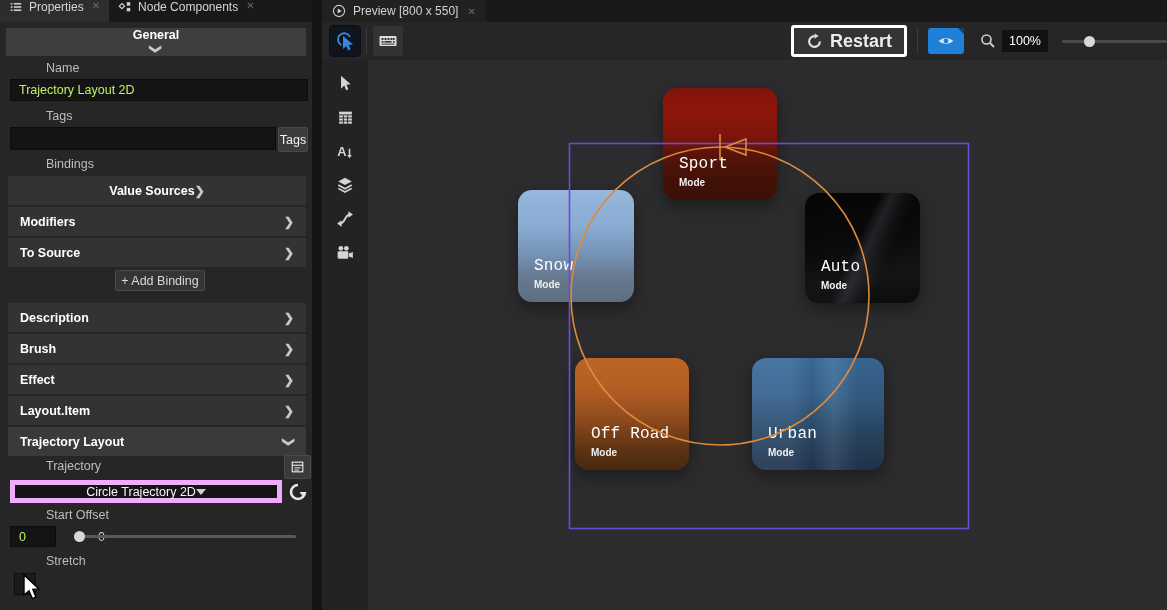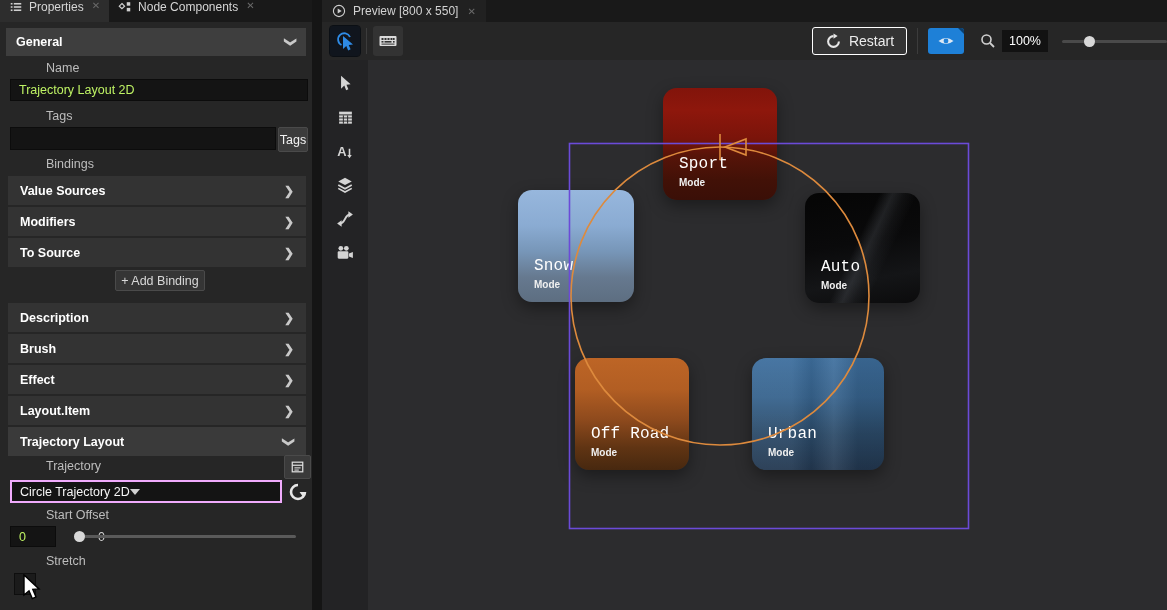--- a/index.html
+++ b/index.html
@@ -9,49 +9,49 @@
   .abs{position:absolute;}
 
   
   #left-panel{left:0;top:0;width:312px;height:610px;background:#262626;}
   .ltabbar{position:absolute;left:0;top:0;width:312px;height:22px;background:#191919;display:flex;}
   .ltab{display:flex;align-items:flex-start;gap:6px;padding:0 9px;height:22px;color:#d6d6d6;cursor:default;}
   .ltab.active{background:#2d2d2d;}
   .tab-x{color:#6a6a6a;font-size:10px;margin-left:2px;}
   .sec-header{position:absolute;left:6px;width:300px;height:28px;background:#3e3e3e;
               display:flex;align-items:center;justify-content:space-between;padding:0 10px;box-sizing:border-box;
-              color:#fff;font-weight:bold;font-size:12.5px;}
+              color:#fff;font-weight:bold;font-size:12.5px;flex-direction:column;}
   .sub-row{position:absolute;left:8px;width:298px;height:29px;background:#333333;
            display:flex;align-items:center;justify-content:space-between;padding:0 12px;box-sizing:border-box;
            color:#fff;font-weight:bold;font-size:12.5px;}
   .chev{color:#c9c9c9;font-size:12px;font-weight:bold;}
   .chev.down{display:inline-block;transform:rotate(90deg);}
   .lbl{position:absolute;left:10px;color:#bdbdbd;font-size:12.5px;margin-left:36px;}
   .tin{position:absolute;background:#141414;border:1px solid #0c0c0c;color:#bef264;
        font-family:"Liberation Sans",sans-serif;font-size:12.5px;padding:0 8px;box-sizing:border-box;outline:none;}
   .btn-sm{position:absolute;background:#3c3c3c;border:1px solid #4a4a4a;color:#f2f2f2;
           display:flex;align-items:center;justify-content:center;font-size:12.5px;box-sizing:border-box;border-radius:2px;}
   .iconbtn{background:#3a3a3a;border:1px solid #4a4a4a;border-radius:2px;display:flex;align-items:center;justify-content:center;}
-  .dropdown{position:absolute;background:#141414;border:2px solid #f0abfc;color:#f5f5f5;font-size:12.5px;
-            display:flex;align-items:center;justify-content:flex-start;padding:0 8px;box-sizing:border-box;}
+  .dropdown{position:absolute;background:#141414;border:5px solid #f0abfc;color:#f5f5f5;font-size:12.5px;
+            display:flex;align-items:center;justify-content:center;padding:0 16px;box-sizing:border-box;}
   .caret{width:0;height:0;border-left:5px solid transparent;border-right:5px solid transparent;border-top:6px solid #d0d0d0;}
   .slider-track{position:absolute;height:3px;background:#5a5a5a;border-radius:2px;}
   .slider-handle{position:absolute;width:11px;height:11px;border-radius:50%;background:#d8d8d8;}
   .checkbox{position:absolute;width:20px;height:20px;background:#1b1b1b;border:1px solid #0e0e0e;}
 
   
   #divider{left:312px;top:0;width:10px;height:610px;background:#151515;}
   #rtabbar{left:322px;top:0;width:845px;height:22px;background:#191919;display:flex;}
   .rtab{display:flex;align-items:center;gap:7px;padding:0 10px;height:22px;background:#212121;color:#d2d2d2;}
   #rtoolbar{left:322px;top:22px;width:845px;height:38px;background:#262626;display:flex;align-items:center;}
   .tool-btn{width:30px;height:30px;border-radius:3px;display:flex;align-items:center;justify-content:center;background:#333;margin-left:8px;}
   .tool-btn.selected{background:#10151d;outline:1px solid #0b0f14;}
   .vsep{width:1px;height:26px;background:#3c3c3c;margin:0 6px;}
-  .restart-btn{display:flex;align-items:center;gap:7px;background:#343434;border:1px solid #ffffff;border-radius:3px;
-               height:26px;padding:0 12px;color:#ececec;font-size:14px;}
+  .restart-btn{display:flex;align-items:center;gap:7px;background:#343434;border:3px solid #ffffff;border-radius:3px;
+               height:26px;padding:0 12px;color:#ececec;font-size:18px;font-weight:bold;}
   .eye-btn{position:relative;width:36px;height:26px;background:#1e80d7;border-radius:3px;
            display:flex;align-items:center;justify-content:center;overflow:hidden;}
   .eye-corner{position:absolute;top:0;right:0;width:0;height:0;border-left:6px solid transparent;border-top:6px solid #0b3f6e;}
   .zoombox{background:#121212;color:#fff;height:22px;display:flex;align-items:center;padding:0 7px;font-size:12.5px;}
 
   
   #vtoolbar{left:322px;top:60px;width:46px;height:550px;background:#232325;display:flex;flex-direction:column;align-items:center;padding-top:6px;box-sizing:border-box;}
   .vtool{width:34px;height:34px;display:flex;align-items:center;justify-content:center;}
 
   
@@ -114,21 +114,21 @@
     <input class="tin" style="left: 10px; top: 79px; width: 298px; height: 22px;" value="Trajectory Layout 2D">
 
     <div class="lbl" style="top:109px;">Tags</div>
     <input class="tin" style="left: 10px; top: 127px; width: 266px; height: 23px;" value="">
     <div class="btn-sm" style="left:278px;top:127px;width:30px;height:25px;">
         <span>Tags</span>
       </div>
 
     <div class="lbl" style="top:157px;">Bindings</div>
 
-    <div class="sub-row" style="top:176px;">
+    <div class="sub-row" style="top:176px;justify-content:center;">
       <span>Value Sources</span>
       <span class="chev">❯</span>
     </div>
     <div class="sub-row" style="top:207px;">
       <span>Modifiers</span>
       <span class="chev">❯</span>
     </div>
     <div class="sub-row" style="top:238px;">
       <span>To Source</span>
       <span class="chev">❯</span>

